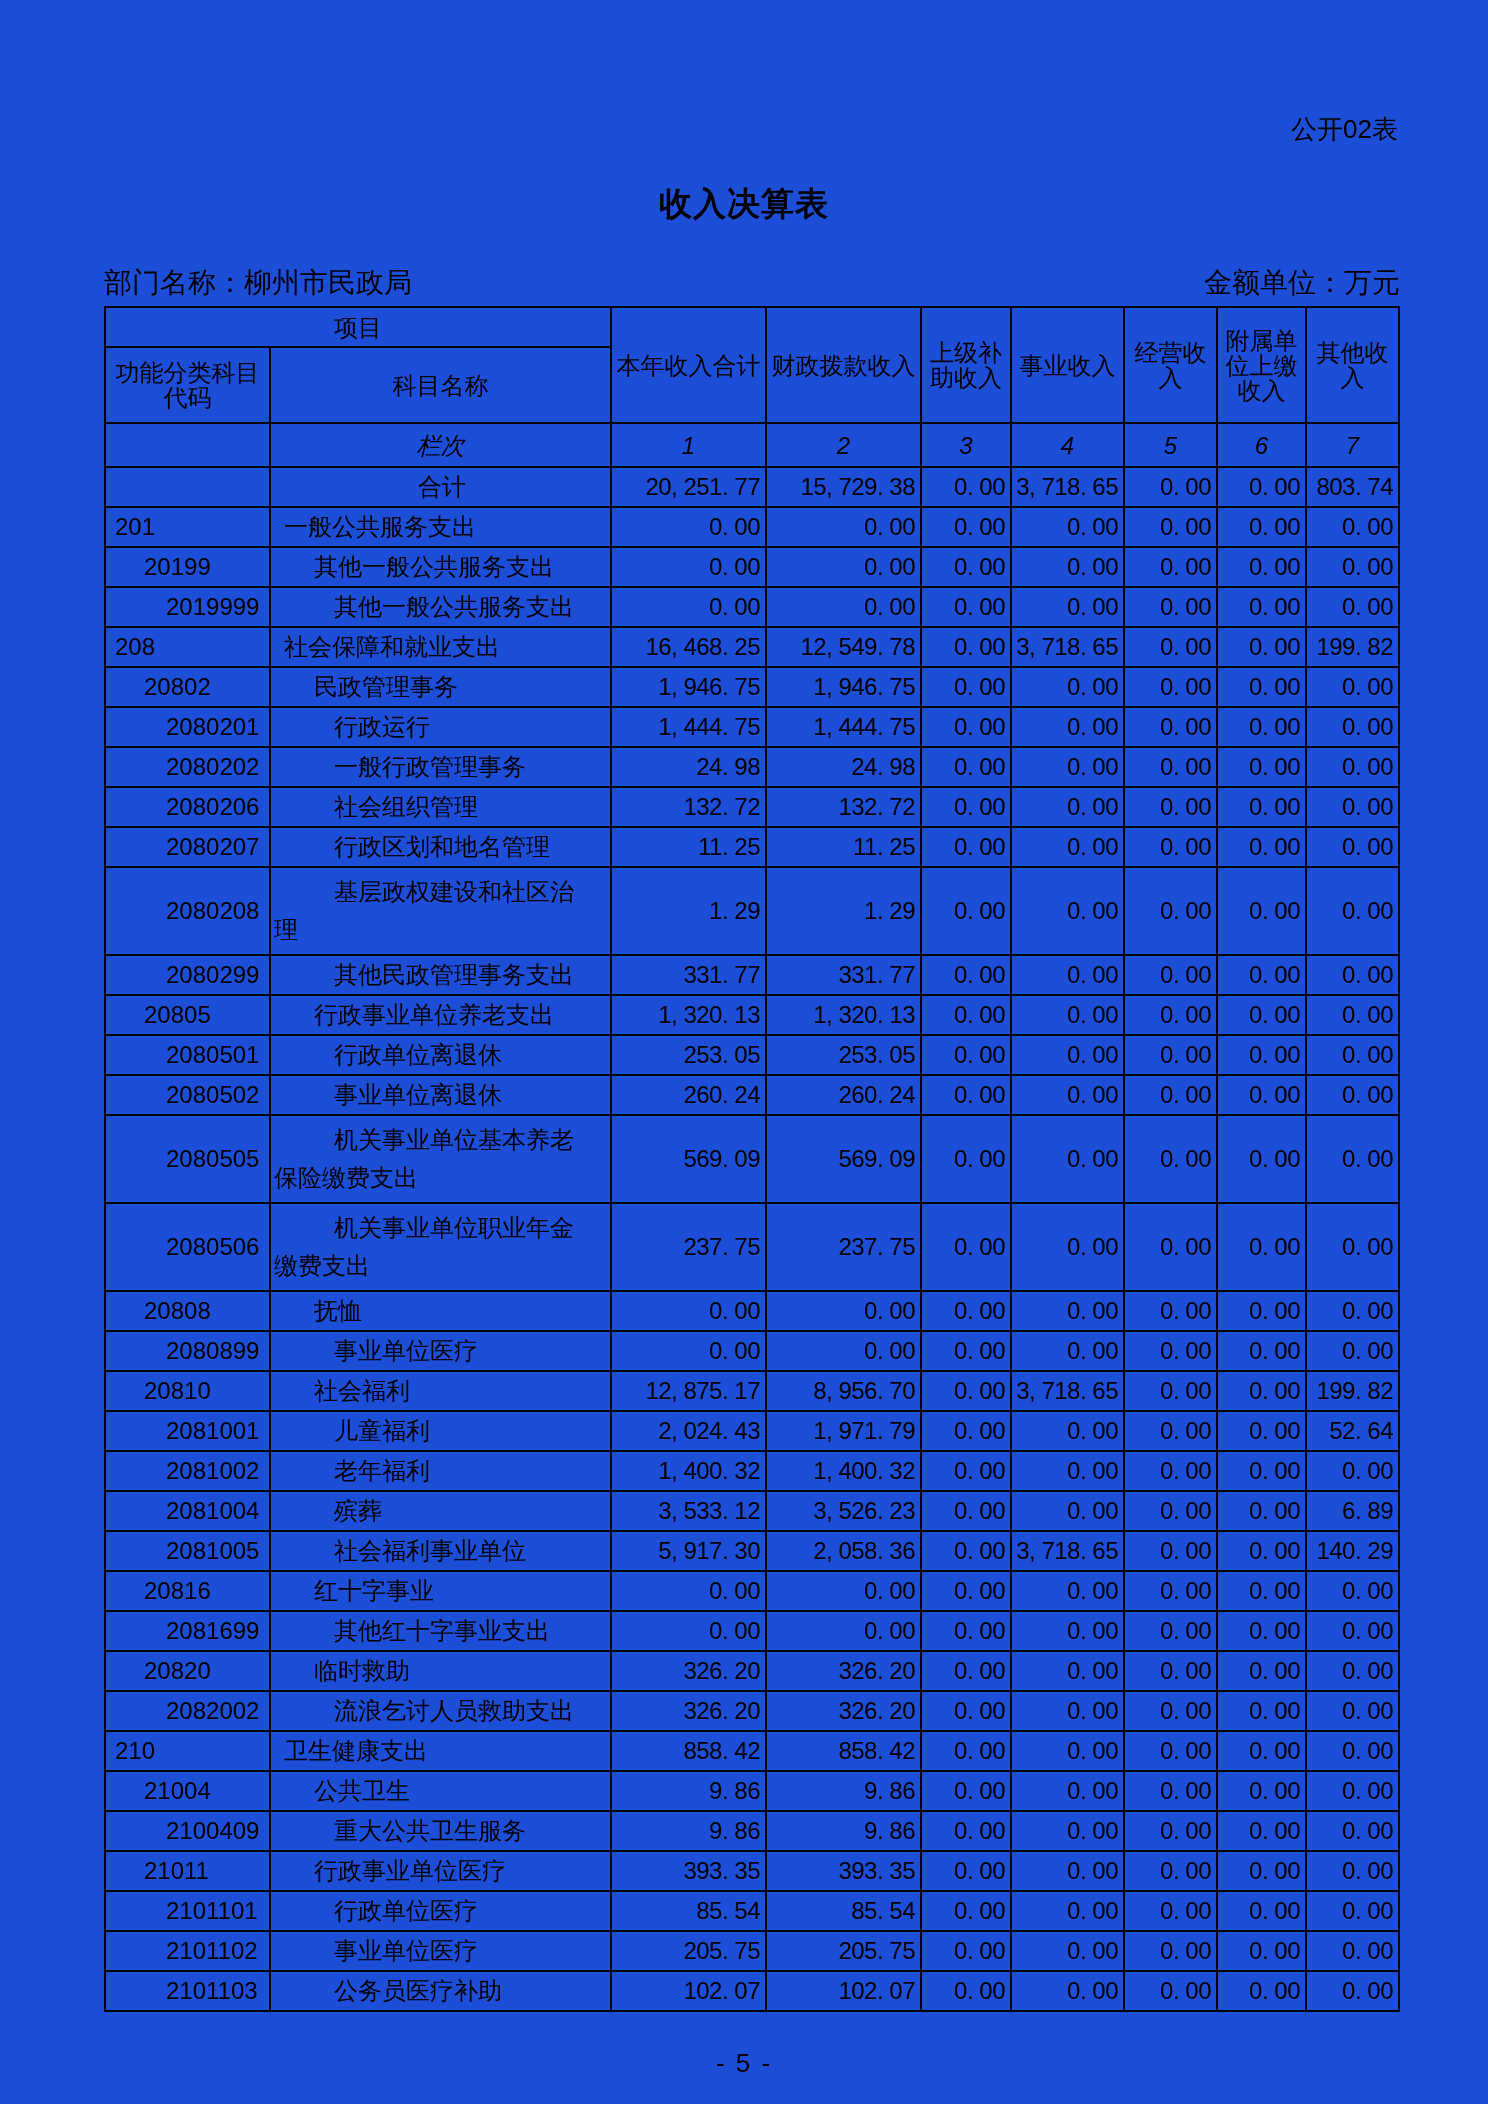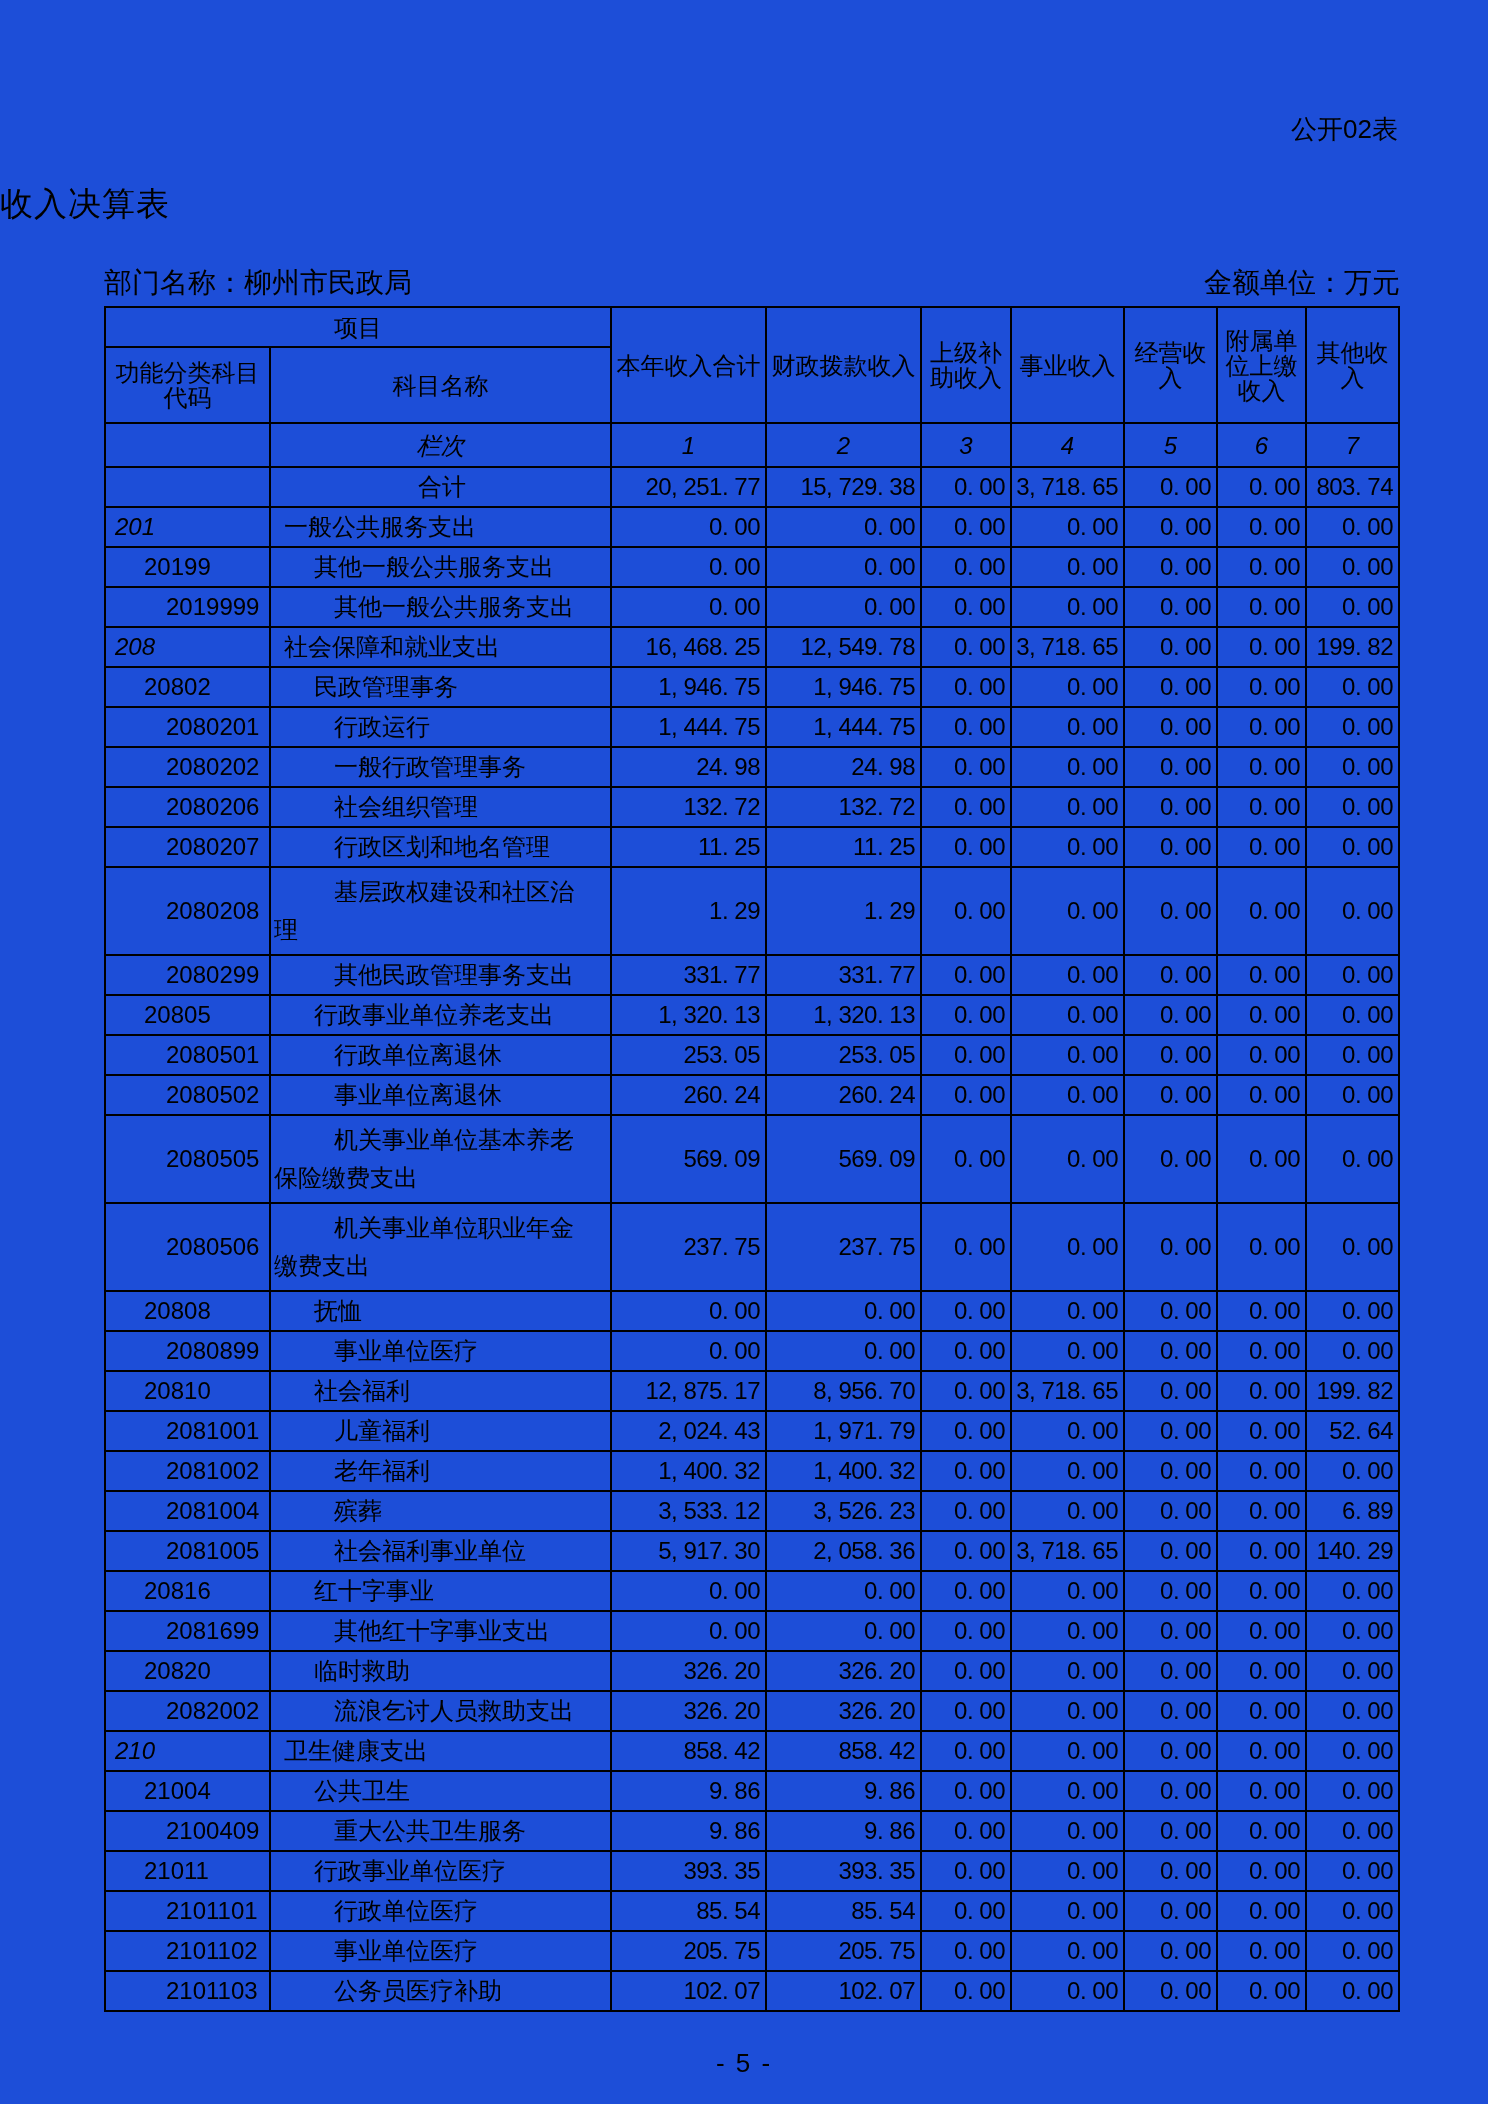--- a/index.html
+++ b/index.html
@@ -7,42 +7,42 @@
   body { font-family:"Liberation Sans","DejaVu Sans",sans-serif; color:#000; }
   .page {
     position:relative; width:1488px; height:2104px; background:#1d4ed8;
     overflow:hidden; margin:0 auto;
   }
   .form-label {
     position:absolute; top:112px; right:90px; font-size:26px;
   }
   .title {
     position:absolute; top:182px; left:0; width:100%;
-    text-align:left; font-size:33px; font-weight:normal; letter-spacing:1px;
+    text-align:center; font-size:33px; font-weight:bold; letter-spacing:1px;
   }
   .meta {
     position:absolute; top:264px; left:104px; width:1296px;
     display:flex; justify-content:space-between; font-size:28px;
   }
   table.fin {
     position:absolute; top:306px; left:104px; width:1294px;
     border-collapse:collapse; table-layout:fixed;
   }
   table.fin th, table.fin td {
     border:2px solid #000; vertical-align:middle;
     font-weight:normal; font-size:24px; overflow:hidden;
   }
   thead th, thead td { text-align:center; white-space:pre-line; line-height:25px;margin-top:36px; }
   tr.h1 { height:40px; }
   tr.h2 { height:76px; }
   tr.lanci { height:44px;font-style:italic; }
   tbody tr { height:40px; }
   tbody tr.tall { height:88px; }
   td.code { text-align:left; }
-  td.code.lv1 { padding-left:9px;font-style:italic; }
+  td.code.lv1 { padding-left:9px; }
   td.code.lv2 { padding-left:38px; }
   td.code.lv3 { padding-left:60px; }
   td.name {
     text-align:left; white-space:pre-line; line-height:38px; padding-left:3px;
   }
   td.name.nlv1 { text-indent:10px; }
   td.name.nlv2 { text-indent:40px; }
   td.name.nlv3 { text-indent:60px; }
   td.name.center { text-align:center; text-indent:0; }
   td.num { text-align:right; padding-right:5px; letter-spacing:-0.5px; line-height:38px; }

